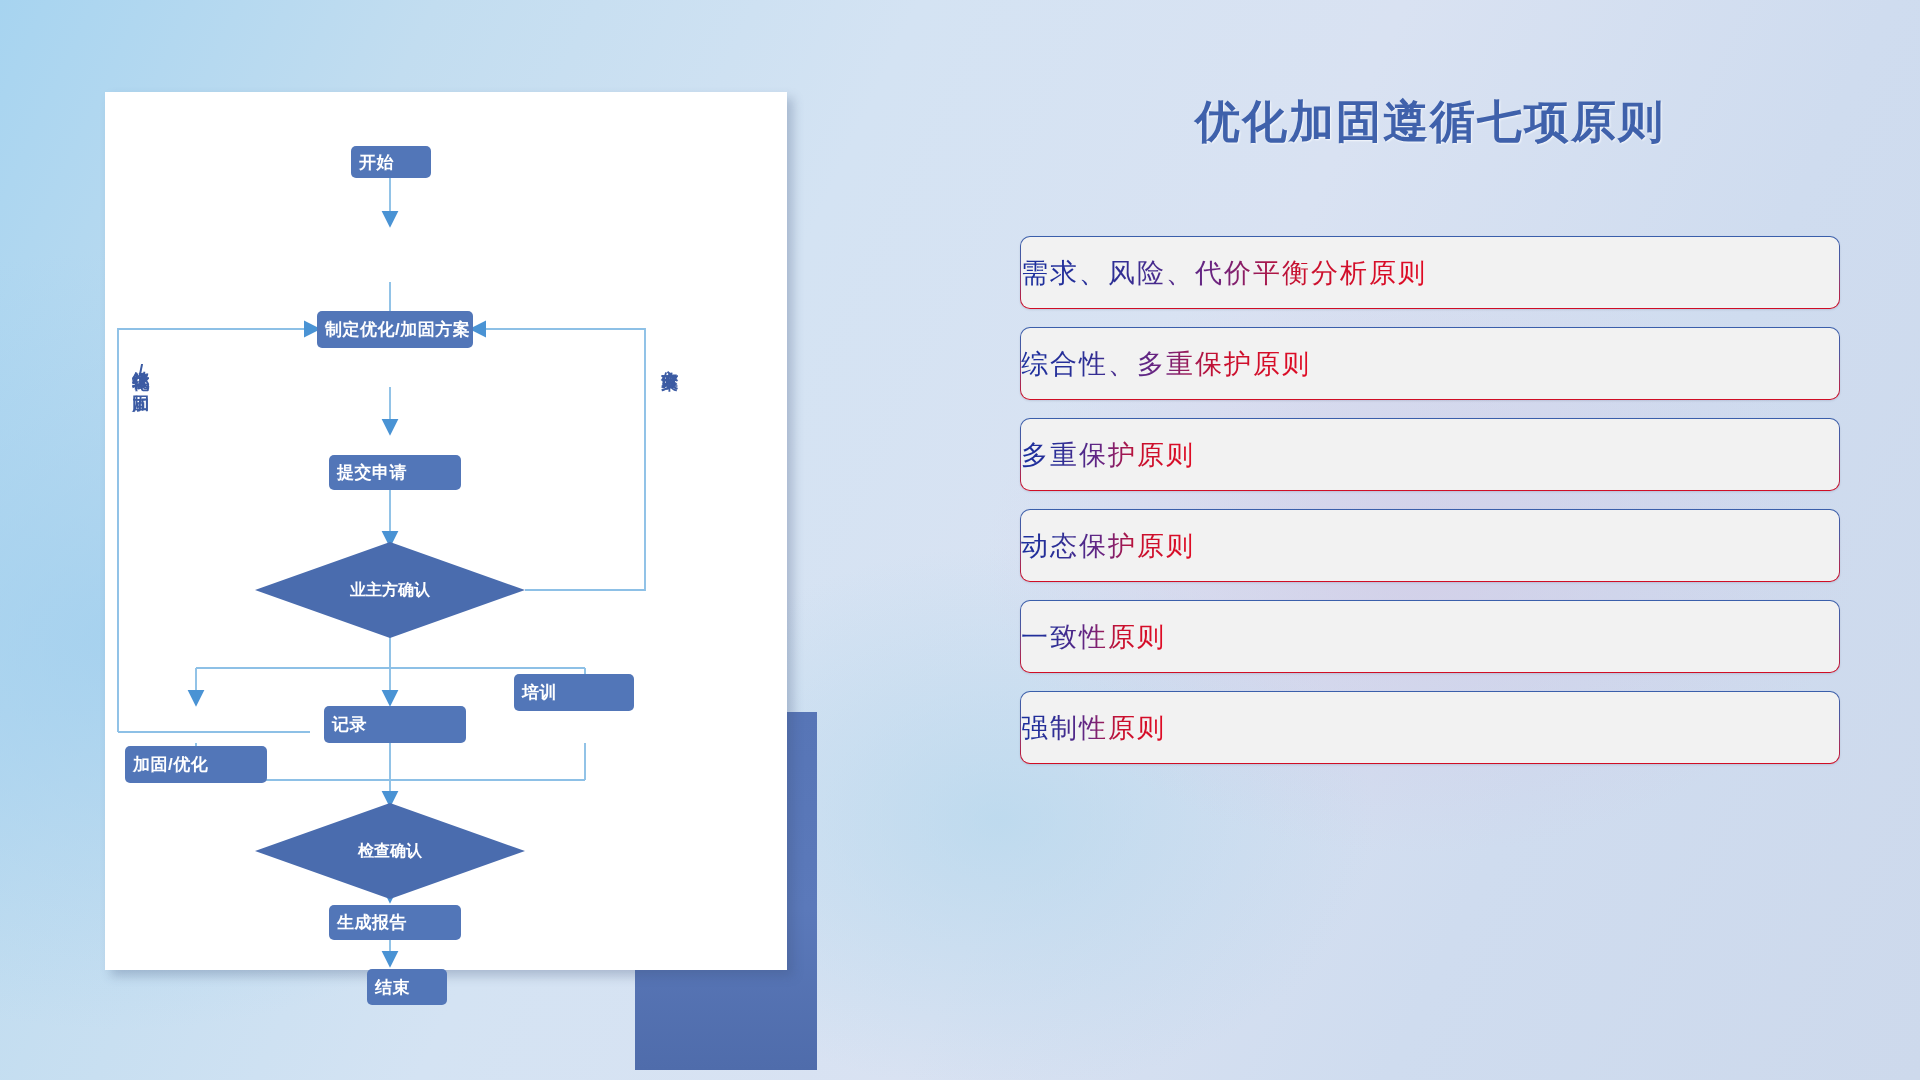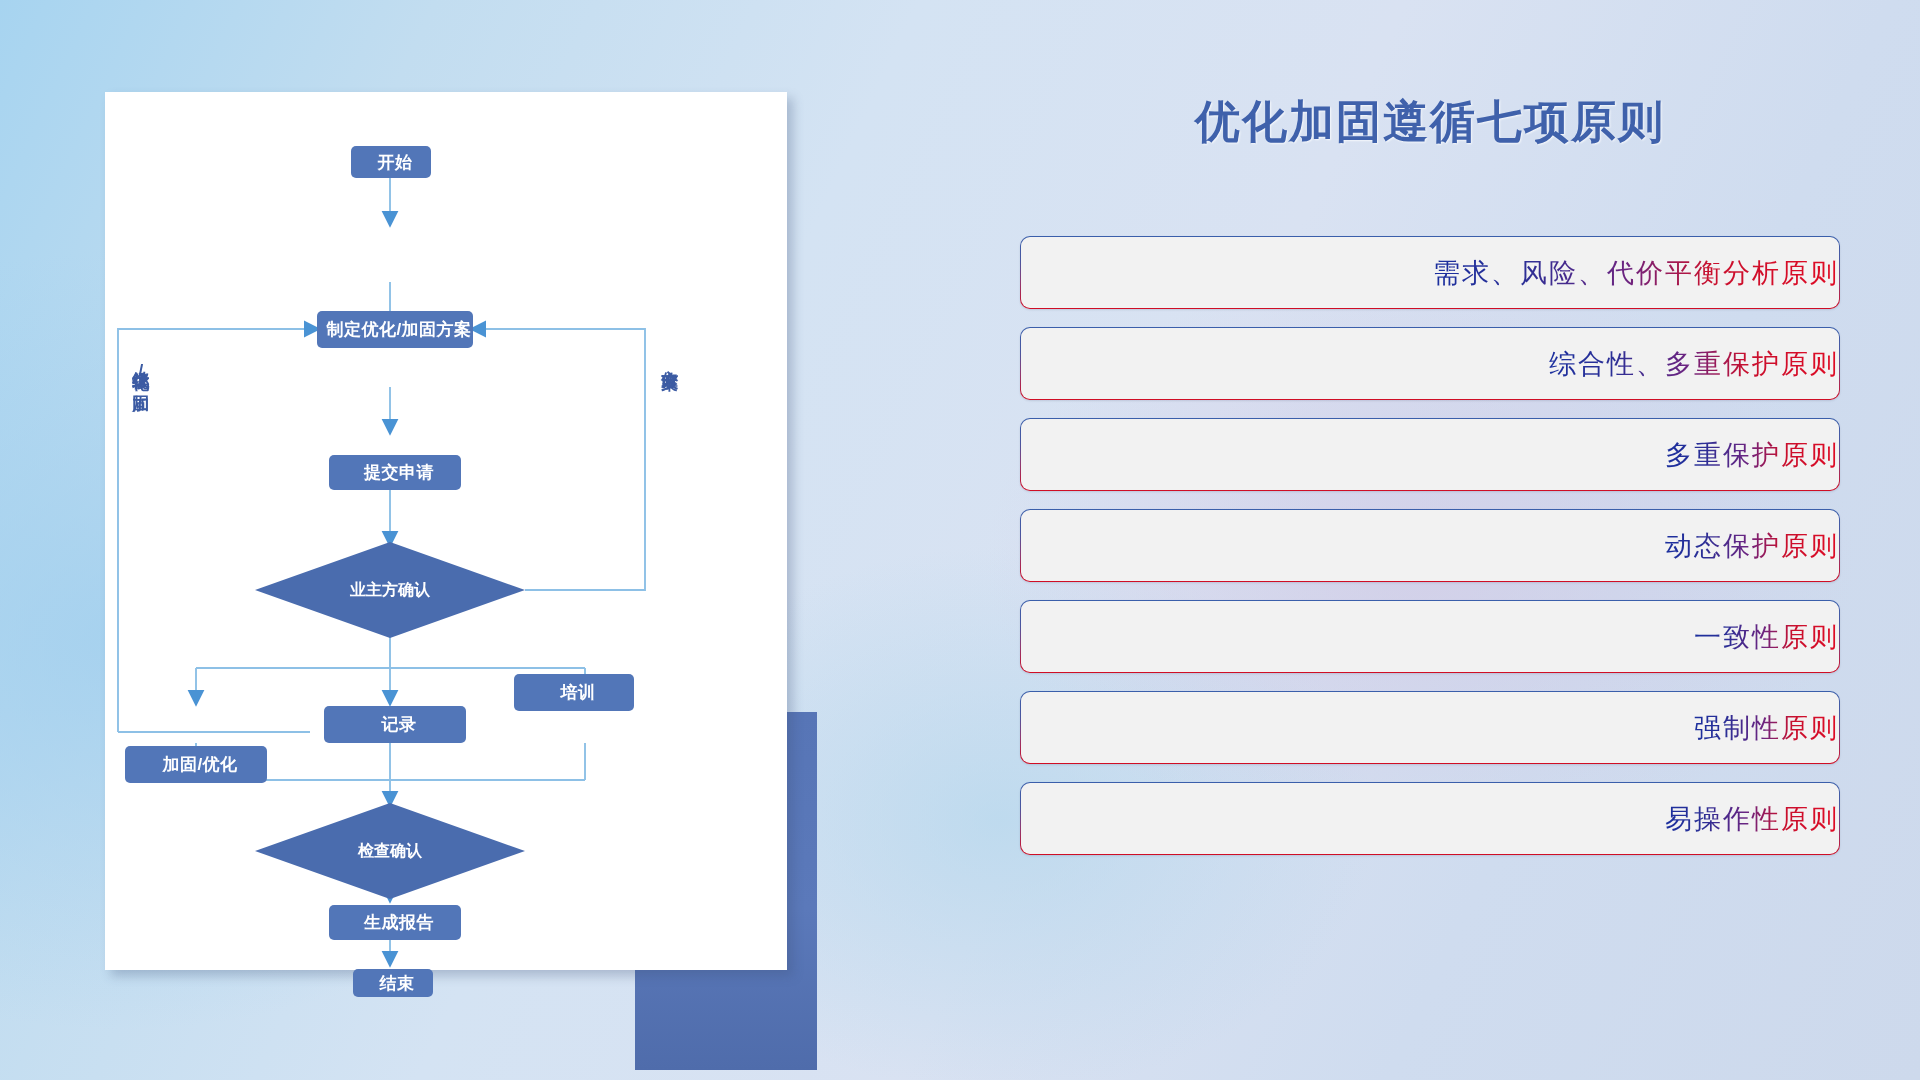--- a/index.html
+++ b/index.html
@@ -54,21 +54,21 @@
   .flow-inner { position: absolute; inset: 0; }
 
   
   .node {
     position: absolute;
     background: #5276b8;
     color: #ffffff;
     border-radius: 5px;
     display: flex;
     align-items: center;
-    justify-content: center;
+    justify-content: flex-start;
     font-weight: bold;
     font-size: 17px;
     letter-spacing: 0.5px;
     white-space: nowrap;
     padding-left: 8px;
   }
 
   .diamond {
     position: absolute;
     background: #4a6cae;
@@ -126,21 +126,21 @@
   .pcard {
     position: relative;
     height: 73px;
     margin-bottom: 18px;
     border-radius: 10px;
     background: #f2f2f2;
     border: 1.6px solid transparent;
     border-image: linear-gradient(180deg,#3a5fab 0%,#5b5c9e 42%,#a23058 72%,#d81026 100%) 1;
     display: flex;
     align-items: center;
-    justify-content: flex-end;
+    justify-content: flex-start;
     box-shadow: 0 1px 2px rgba(80,90,120,0.18);
   }
   
   .pcard {
     border: none;
     background:
       linear-gradient(#f2f2f2,#f2f2f2) padding-box,
       linear-gradient(180deg,#3a5fab 0%,#4a569f 35%,#8d3a74 62%,#d10d24 100%) border-box;
     border: 1.8px solid transparent;
   }
@@ -242,21 +242,21 @@
         </div>
 
         <div class="diamond" style="left:150px; top:711px; width:270px; height:96px;">
           <span>检查确认</span>
         </div>
 
         <div class="node" style="left:224px; top:813px; width:132px; height:35px;">
           <span>生成报告</span>
         </div>
 
-        <div class="node" style="left:248px; top:877px; width:80px; height:28px;">
+        <div class="node" style="left:262px; top:877px; width:80px; height:36px;">
           <span>结束</span>
         </div>
 
         <div class="vlabel" style="left:27px; top:265px;">继续优化/加固</div>
 
         <div class="vlabel" style="left:556px; top:265px;">方案修改</div>
 
       </div>
     </div>
   </div>
@@ -284,20 +284,17 @@
       </div>
 
       <div class="pcard">
         <span class="pcard-text">一致性原则</span>
       </div>
 
       <div class="pcard">
         <span class="pcard-text">强制性原则</span>
       </div>
 
-      <div class="pcard">
-        <span class="pcard-text">易操作性原则</span>
-      </div>
 
     </div>
   </div>
 
 </div>
 
 </body></html>

